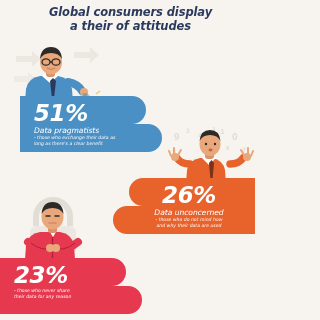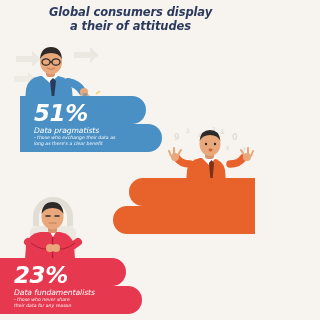--- a/index.html
+++ b/index.html
@@ -183,20 +183,28 @@
         <circle cx="79" cy="31" r="4"></circle>
         <path d="M83 30 l2 -5 M80 28 l0 -6 M76 29 l-3 -5" stroke="#E8A87C" stroke-width="2" stroke-linecap="round"></path>
       </g>
     </svg>
   </div>
 
   <div class="block" id="block-unconcerned">
     <svg class="blk-svg" viewBox="0 0 150 58" width="150" height="58">
       <path d="M150 0 H38 a14 14 0 0 0 0 28 H22 a14 14 0 0 0 0 28 H150 Z" fill="#E8622C"></path>
     </svg>
+    <div class="blk-text">
+      <div class="pct">26%</div>
+      <div class="lbl">Data unconcerned</div>
+      <div class="desc">
+        <span>- those who do not mind how</span>
+        <span>and why their data are used</span>
+      </div>
+    </div>
   </div>
 
   <div class="figure" id="fig-fundamentalist">
     <svg viewBox="0 0 94 64" width="94" height="64">
 
       <g fill="none" stroke="#E2DED6" stroke-width="6">
         <path d="M30 30 v-9 a17 17 0 0 1 34 0 v9"></path>
       </g>
       <rect x="24" y="30" width="46" height="30" rx="6" fill="#E8E4DC" opacity=".75"></rect>
 
@@ -225,21 +233,20 @@
       </g>
     </svg>
   </div>
 
   <div class="block" id="block-fundamentalists">
     <svg class="blk-svg" viewBox="0 0 150 58" width="150" height="58">
       <path d="M0 0 H112 a14 14 0 0 1 0 28 H128 a14 14 0 0 1 0 28 H0 Z" fill="#E63950"></path>
     </svg>
     <div class="blk-text">
       <div class="pct">23%</div>
-      <div class="lbl">Data fundamentalists</div>
       <div class="desc">
         <span>- those who never share</span>
         <span>their data for any reason</span>
       </div>
     </div>
   </div>
 
 </div>
 
 </body></html>

